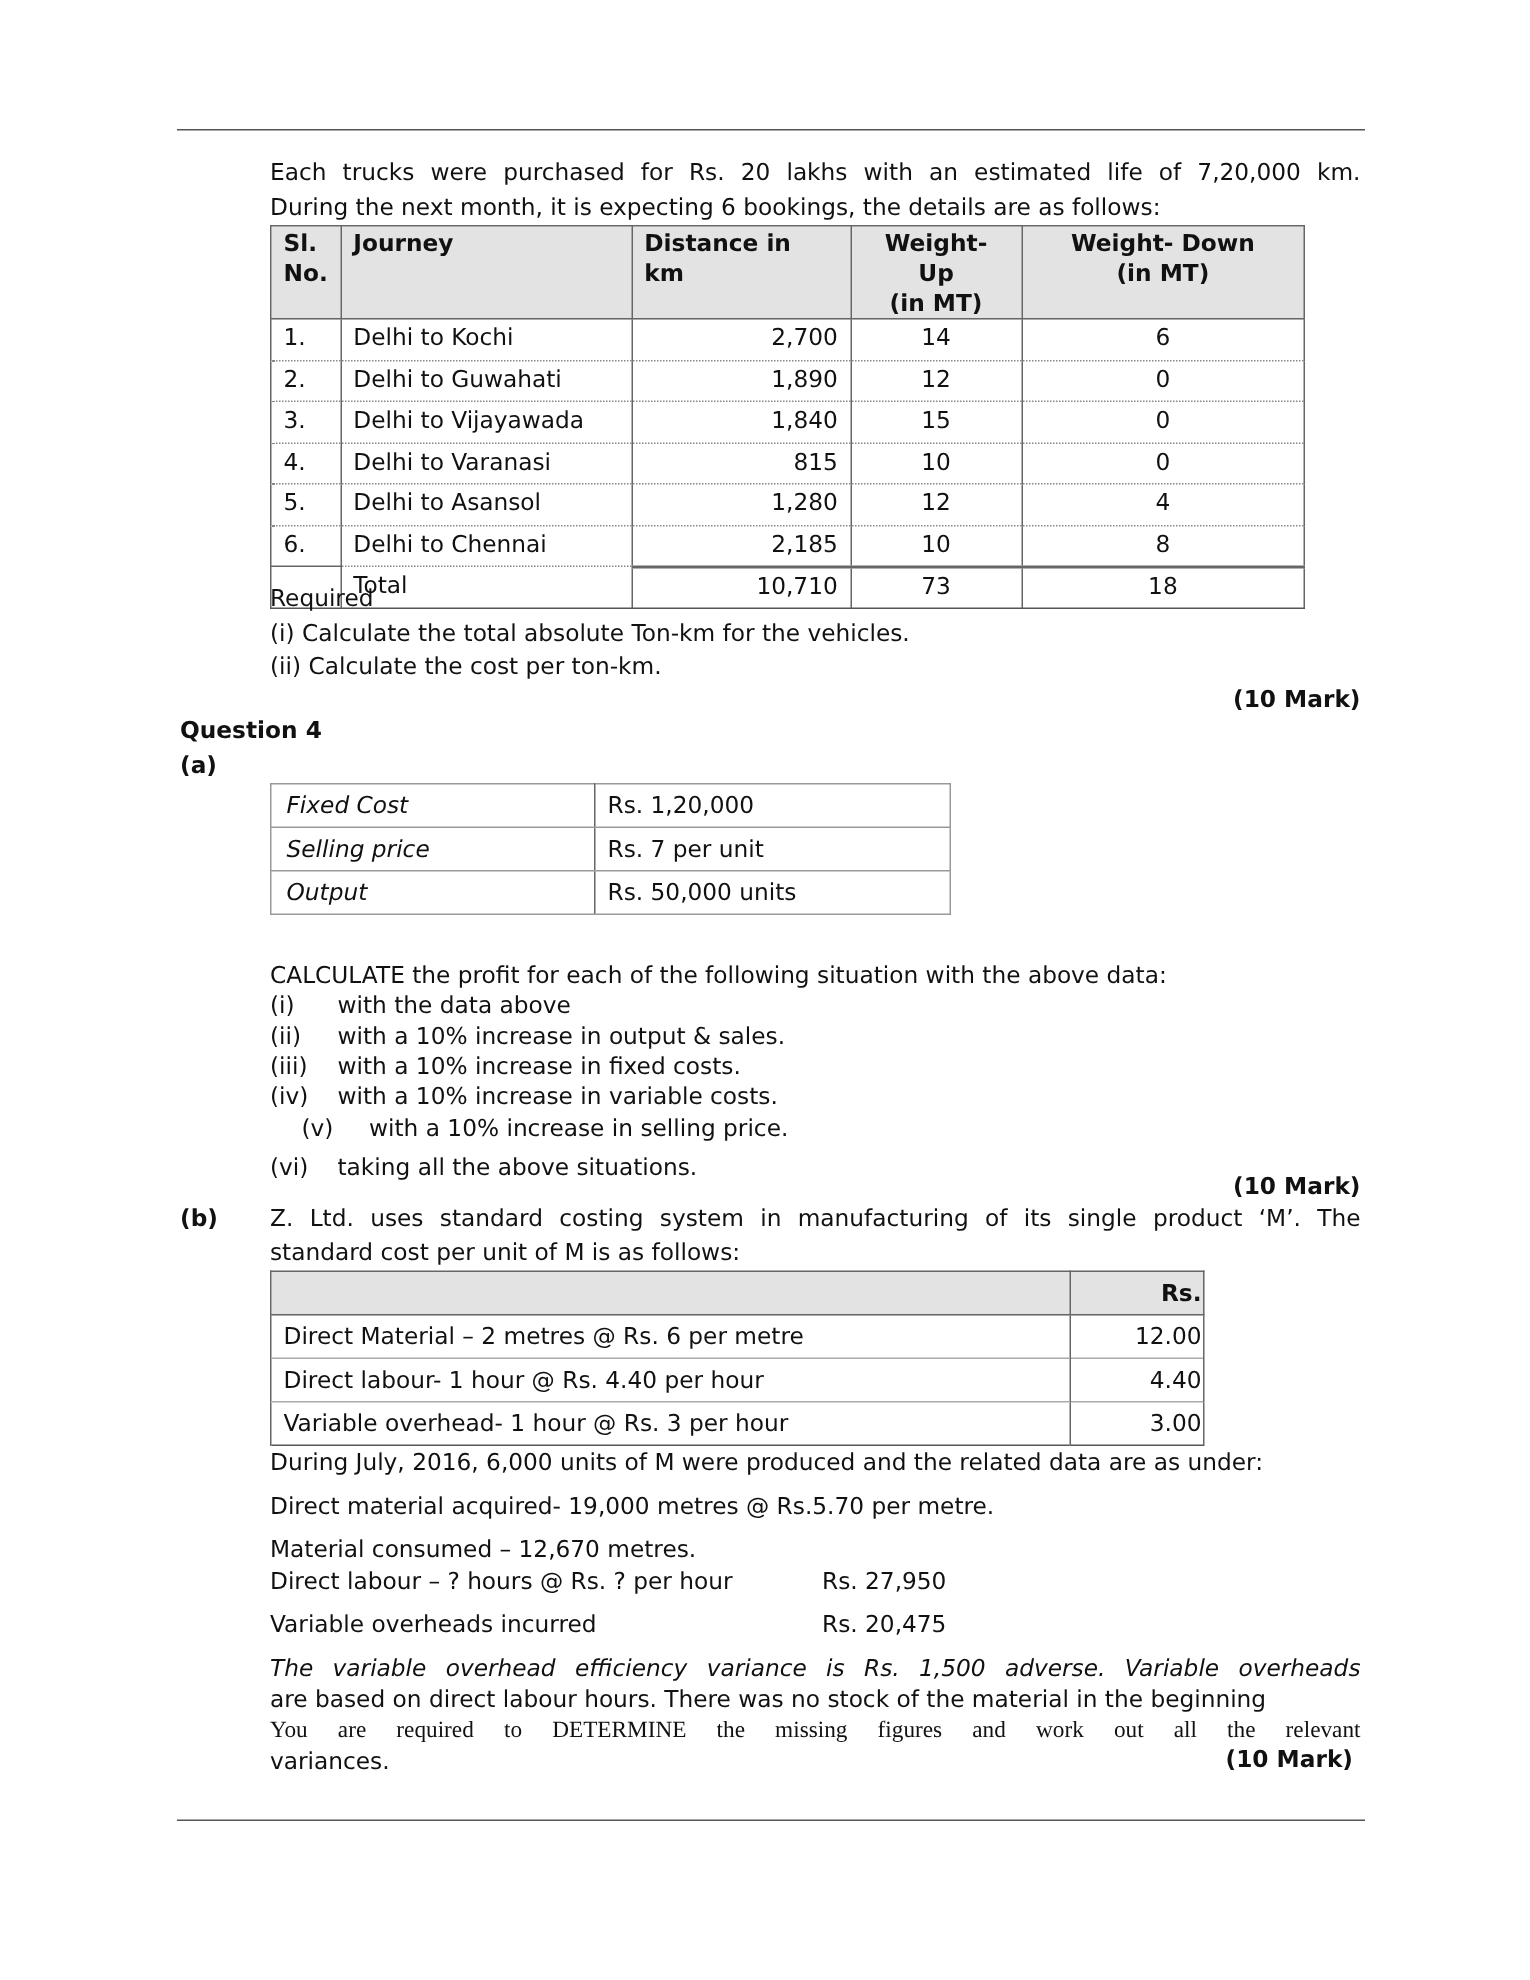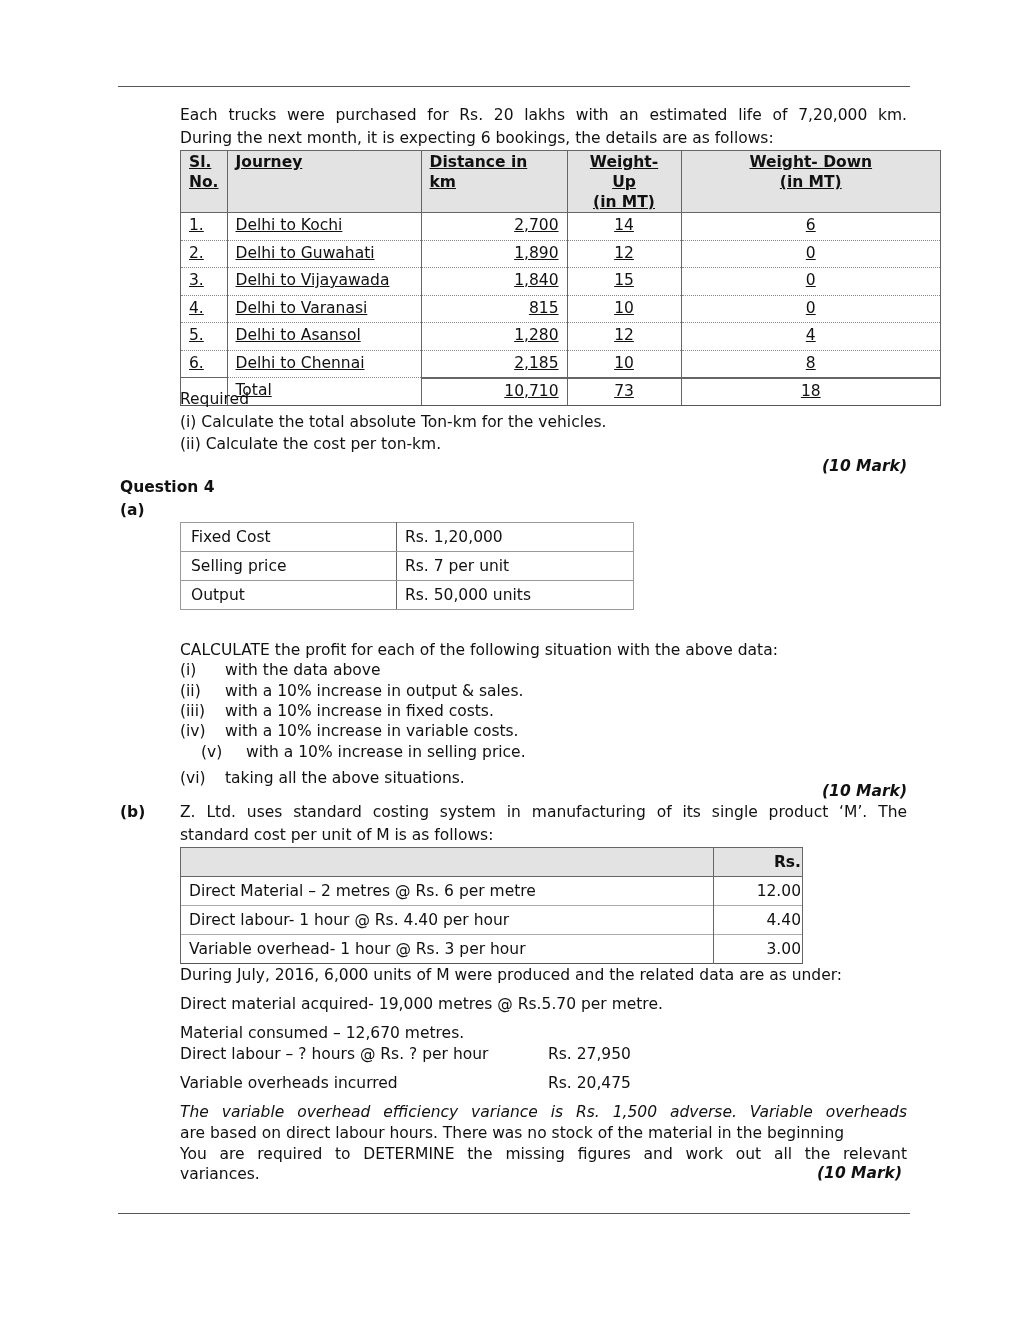--- a/index.html
+++ b/index.html
@@ -3,37 +3,37 @@
 <meta charset="utf-8">
 <style>
   html, body { margin: 0; padding: 0; background: #ffffff; }
   body { width: 1020px; height: 1320px; position: relative; font-family: "DejaVu Sans", sans-serif; color: #111; font-size: 15.5px; overflow: hidden; }
   .rule { position: absolute; left: 118px; width: 792px; height: 0; border-top: 1.3px solid #555; }
   .rule.top { top: 86px; }
   .rule.bottom { top: 1213px; }
   .abs { position: absolute; }
   .line { position: absolute; left: 180px; white-space: nowrap; line-height: 20px; }
   .justify { text-align: justify; text-align-last: justify; width: 727px; }
-  .right { position: absolute; right: 113px; font-weight: bold; white-space: nowrap; font-style: italic; }
+  .right { position: absolute; right: 113px; font-weight: bold; white-space: nowrap; }
 
   table { border-collapse: collapse; position: absolute; }
   
-  #t1 { left: 180px; top: 150px; width: 761px; border: 1.5px solid #555; text-decoration: underline; }
+  #t1 { left: 180px; top: 150px; width: 690px; border: 1.5px solid #555; }
   #t1 th { background: #e3e3e3; font-weight: bold; vertical-align: top; padding: 1px 8px 0 8px; line-height: 20px; border: 1.2px solid #666; text-align: left; height: 41px; box-sizing: border-box; }
   #t1 th.c { text-align: center; }
   #t1 td { padding: 0 8px; height: 27.5px; box-sizing: border-box; border-left: 1.2px solid #666; border-right: 1.2px solid #666; border-bottom: 1px dotted #888; line-height: 20px; vertical-align: top; padding-top: 2px; }
   #t1 td.num { text-align: right; }
   #t1 td.c { text-align: center; }
   #t1 tr.total td { border-bottom: 1.5px solid #555; }
   #t1 tr.last td { border-bottom: 1px dotted #888; }
 
   
   #t2 { left: 180px; top: 522px; width: 454px; border: 1.5px solid #444; }
   #t2 td { border: 1.2px solid #999; height: 29px; padding: 0 10px; box-sizing: border-box; line-height: 20px; }
-  #t2 td:first-child { width: 216px; border-right: 1.4px solid #666; }
+  #t2 td:first-child { width: 216px; border-right: 1.4px solid #666; font-style: italic; }
   #t2 td:last-child { padding-left: 8px; }
 
   
   #t3 { left: 180px; top: 847px; width: 623px; border: 1.5px solid #555; }
   #t3 th { background: #e3e3e3; height: 29px; border: 1.2px solid #666; text-align: right; padding: 0 1px 0 0; font-weight: bold; box-sizing: border-box; }
   #t3 td { height: 29px; box-sizing: border-box; border-top: 1.2px solid #aaa; border-left: 1.4px solid #666; border-right: 1.4px solid #666; padding: 0 8px; line-height: 20px; }
   #t3 td.num { text-align: right; padding: 0 1px 0 0; width: 89px; }
 
   .qtitle { position: absolute; left: 120px; font-weight: bold; line-height: 20px; }
   .item { position: absolute; left: 180px; line-height: 20px; white-space: nowrap; }
@@ -173,17 +173,17 @@
 <div class="line" style="top:965px;">During July, 2016, 6,000 units of M were produced and the related data are as under:</div>
 <div class="line" style="top:994px;">Direct material acquired- 19,000 metres @ Rs.5.70 per metre.</div>
 <div class="line" style="top:1023px;">Material consumed – 12,670 metres.</div>
 <div class="line" style="top:1044px;">Direct labour – ? hours @ Rs. ? per hour</div>
 <div class="abs" style="left:548px; top:1044px; line-height:20px; white-space:nowrap;">Rs. 27,950</div>
 <div class="line" style="top:1073px;">Variable overheads incurred</div>
 <div class="abs" style="left:548px; top:1073px; line-height:20px; white-space:nowrap;">Rs. 20,475</div>
 
 <div class="line justify" style="top:1102px;font-style:italic;">The variable overhead efficiency variance is Rs. 1,500 adverse. Variable overheads</div>
 <div class="line" style="top:1123px;">are based on direct labour hours. There was no stock of the material in the beginning</div>
-<div class="line justify" style="top:1144px;">You are required to DETERMINE the missing figures and work out all the relevant</div>
+<div class="line justify" style="top:1144px;font-family:Liberation Serif, serif;">You are required to DETERMINE the missing figures and work out all the relevant</div>
 <div class="line" style="top:1164px;">variances.</div>
 <div class="right" style="top:1164px; right:118px;">(10 Mark)</div>
 
 <div class="rule bottom"></div>
 
 </body></html>

